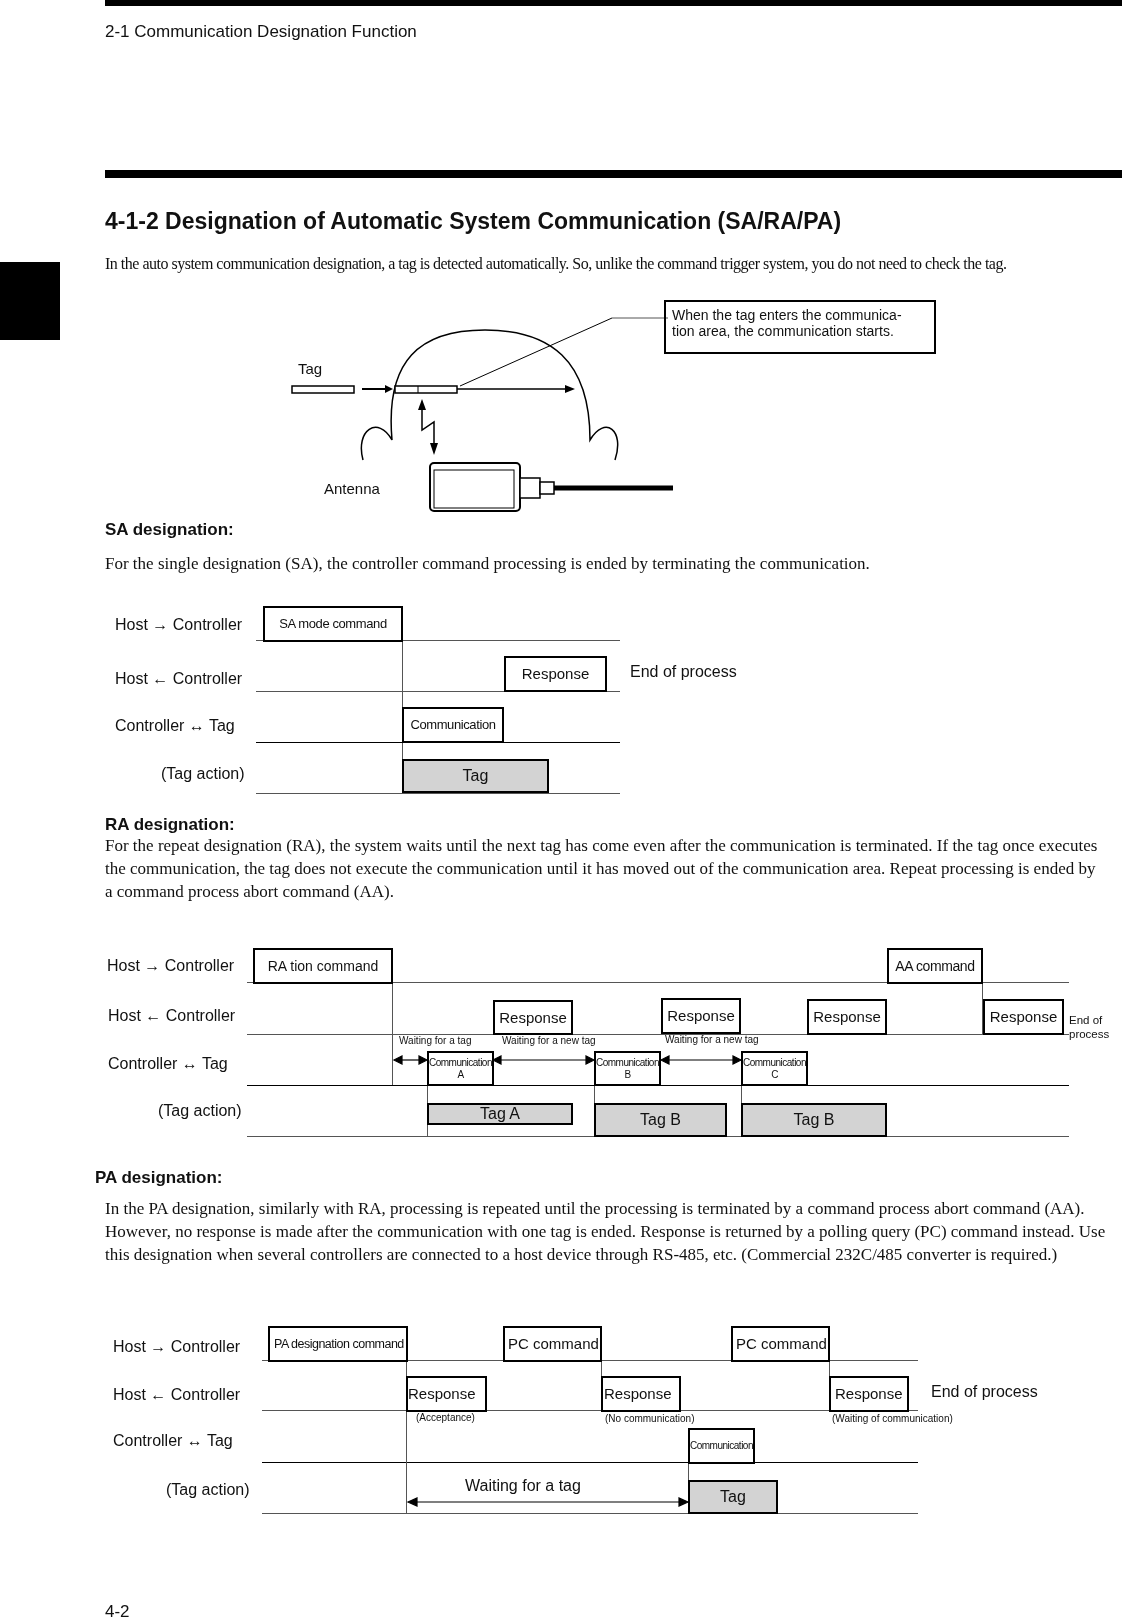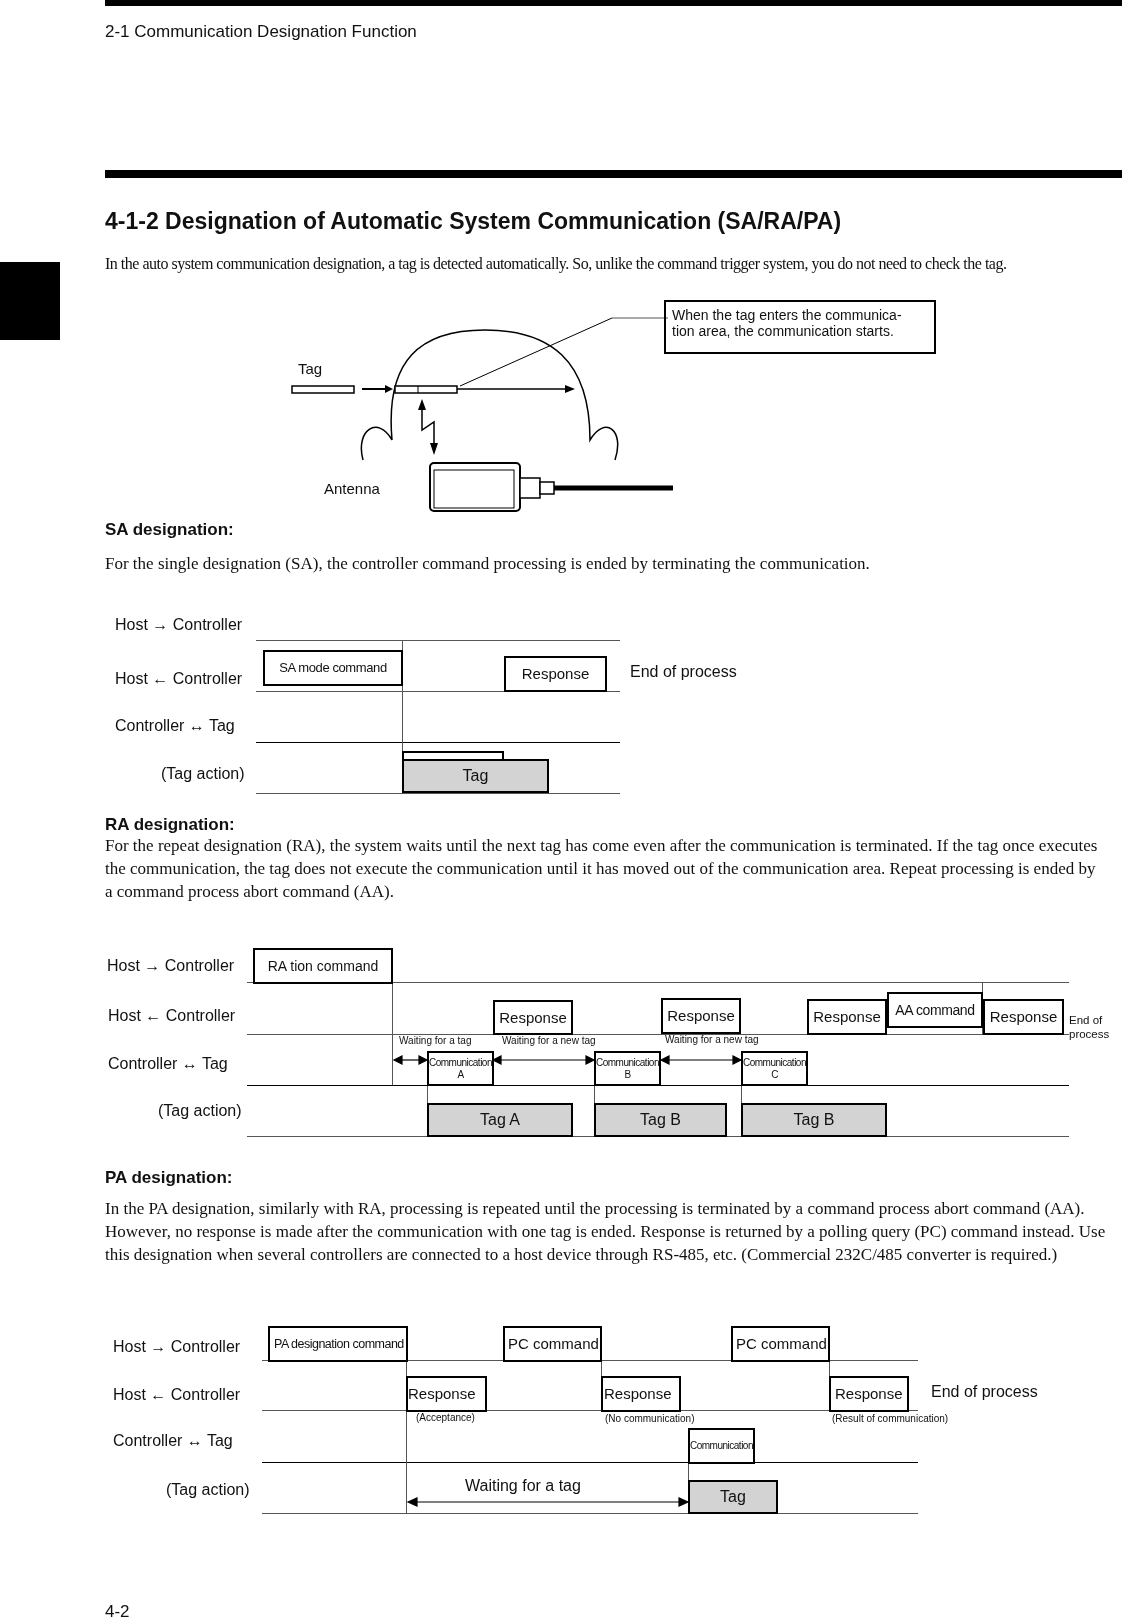--- a/index.html
+++ b/index.html
@@ -8,21 +8,21 @@
   .topbar{left:105px;top:0;width:1017px;height:6px;background:#000;}
   .runhead{left:105px;top:22px;font-size:17px;}
   .secbar{left:105px;top:170px;width:1017px;height:8px;background:#000;}
   .sidetab{left:0;top:262px;width:60px;height:78px;background:#000;}
   .h2{left:105px;top:208px;font-size:23px;font-weight:bold;}
   .serif{font-family:"Liberation Serif",serif;font-size:17px;line-height:23px;}
   .h3{font-size:17px;font-weight:bold;}
   .pagenum{left:105px;top:1602px;font-size:17px;}
   .rowlbl{font-size:16px;white-space:nowrap;}
   .box{position:absolute;border:2px solid #000;background:#fff;box-sizing:border-box;font-size:15px;display:flex;align-items:center;justify-content:center;text-align:center;line-height:14px;}
-  .box.cond{font-size:13px;letter-spacing:-0.4px;margin-top:44px;}
+  .box.cond{font-size:13px;letter-spacing:-0.4px;}
   .box.tiny{font-size:10px;letter-spacing:-0.5px;line-height:12px;}
   .box.gray{background:#d3d3d3;font-size:16px;}
   .hl{position:absolute;height:0;border-top:1.5px solid #555;}
   .vl{position:absolute;width:0;border-left:1.5px solid #555;}
   .small{font-size:10px;position:absolute;white-space:nowrap;}
   .note{font-size:15px;position:absolute;white-space:nowrap;}
   svg{position:absolute;overflow:visible;}
 </style>
 </head>
 <body>
@@ -137,26 +137,26 @@
     </g>
   </svg>
 
   <div class="box tiny" style="left:427px;top:1051px;width:67px;height:35px;white-space:pre-line;">Communication
 A</div>
   <div class="box tiny" style="left:594px;top:1051px;width:67px;height:35px;white-space:pre-line;">Communication
 B</div>
   <div class="box tiny" style="left:741px;top:1051px;width:67px;height:35px;white-space:pre-line;">Communication
 C</div>
 
-  <div class="box gray" style="left:427px;top:1103px;width:146px;height:34px;">Tag A</div>
+  <div class="box gray" style="left:427px;top:1103px;width:146px;height:22px;">Tag A</div>
   <div class="box gray" style="left:594px;top:1103px;width:133px;height:34px;">Tag B</div>
   <div class="box gray" style="left:741px;top:1103px;width:146px;height:34px;">Tag B</div>
 </div>
 
-<div class="abs h3" style="left:105px;top:1168px;">PA designation:</div>
+<div class="abs h3" style="left:95px;top:1168px;">PA designation:</div>
 <div class="abs serif" style="left:105px;top:1197px;width:1017px;">In the PA designation, similarly with RA, processing is repeated until the processing is terminated by a command process abort command (AA).  However, no response is made after the communication with one tag is ended.  Response is returned by a polling query (PC) command instead.  Use this designation when several controllers are connected to a host device through RS-485, etc.  (Commercial 232C/485 converter is required.)</div>
 
 <div>
   <div class="abs rowlbl" style="left:113px;top:1338px;">Host → Controller</div>
   <div class="abs rowlbl" style="left:113px;top:1386px;">Host ← Controller</div>
   <div class="abs rowlbl" style="left:113px;top:1432px;">Controller ↔ Tag</div>
   <div class="abs rowlbl" style="left:166px;top:1481px;">(Tag action)</div>
 
   <div class="hl" style="left:262px;top:1360px;width:656px;"></div>
   <div class="hl" style="left:262px;top:1410px;width:656px;"></div>
@@ -171,21 +171,21 @@
   <div class="box" style="left:503px;top:1326px;width:99px;height:36px;justify-content:flex-start;padding-left:3px;">PC command</div>
   <div class="box" style="left:731px;top:1326px;width:99px;height:36px;justify-content:flex-start;padding-left:3px;">PC command</div>
 
   <div class="box" style="left:406px;top:1376px;width:81px;height:36px;justify-content:flex-start;padding-left:0;">Response</div>
   <div class="box" style="left:601px;top:1376px;width:80px;height:36px;justify-content:flex-start;padding-left:1px;">Response</div>
   <div class="box" style="left:829px;top:1376px;width:80px;height:36px;justify-content:flex-start;padding-left:4px;">Response</div>
   <div class="note" style="left:931px;top:1383px;font-size:16px;">End of process</div>
 
   <div class="small" style="left:416px;top:1412px;">(Acceptance)</div>
   <div class="small" style="left:605px;top:1413px;">(No communication)</div>
-  <div class="small" style="left:832px;top:1413px;">(Result of communication)</div>
+  <div class="small" style="left:832px;top:1413px;">(Waiting of communication)</div>
 
   <div class="box tiny" style="left:688px;top:1428px;width:67px;height:36px;">Communication</div>
 
   <svg width="1" height="1" style="left:0;top:0;">
     <g stroke="#000" stroke-width="1.2" fill="#000">
       <line x1="412" y1="1502" x2="682" y2="1502"></line>
       <polygon points="408,1502 417,1498 417,1506"></polygon>
         <polygon points="688,1502 679,1498 679,1506"></polygon>
     </g>
   </svg>

